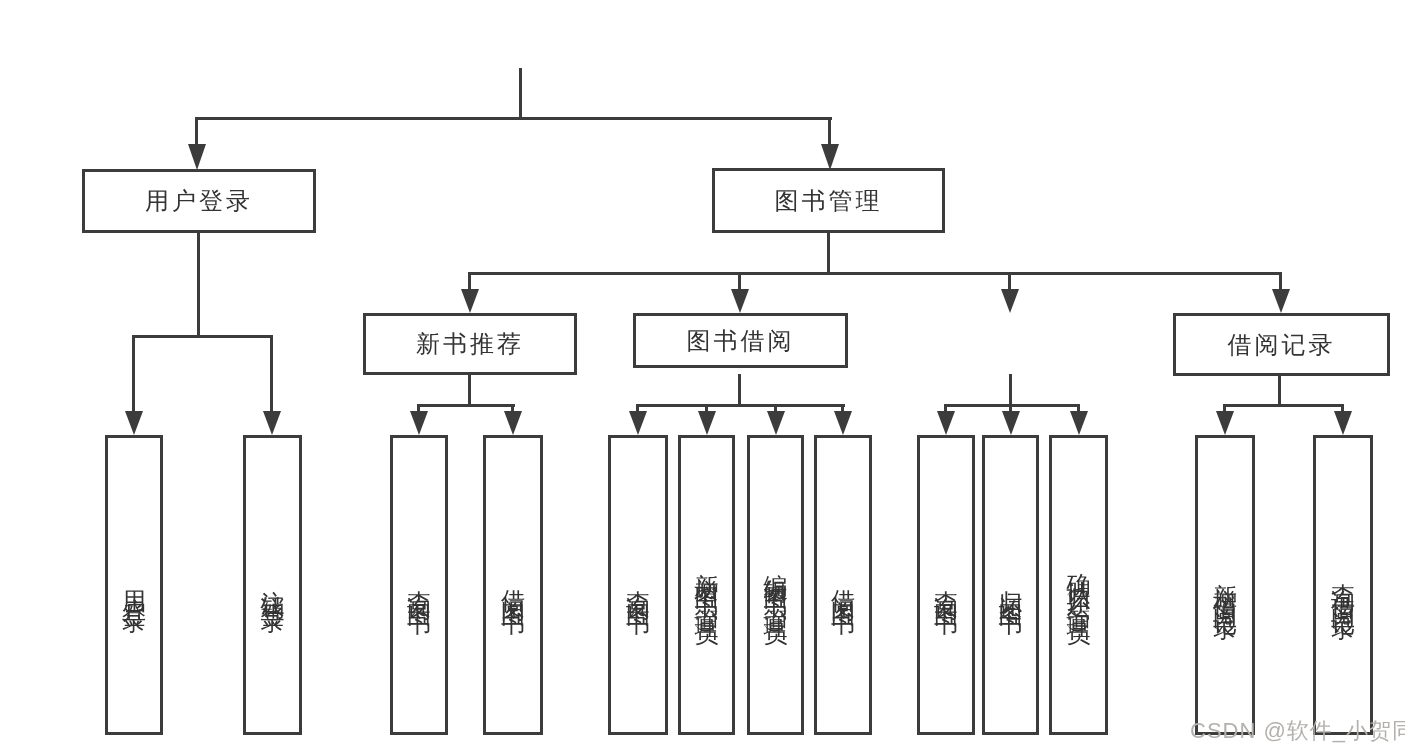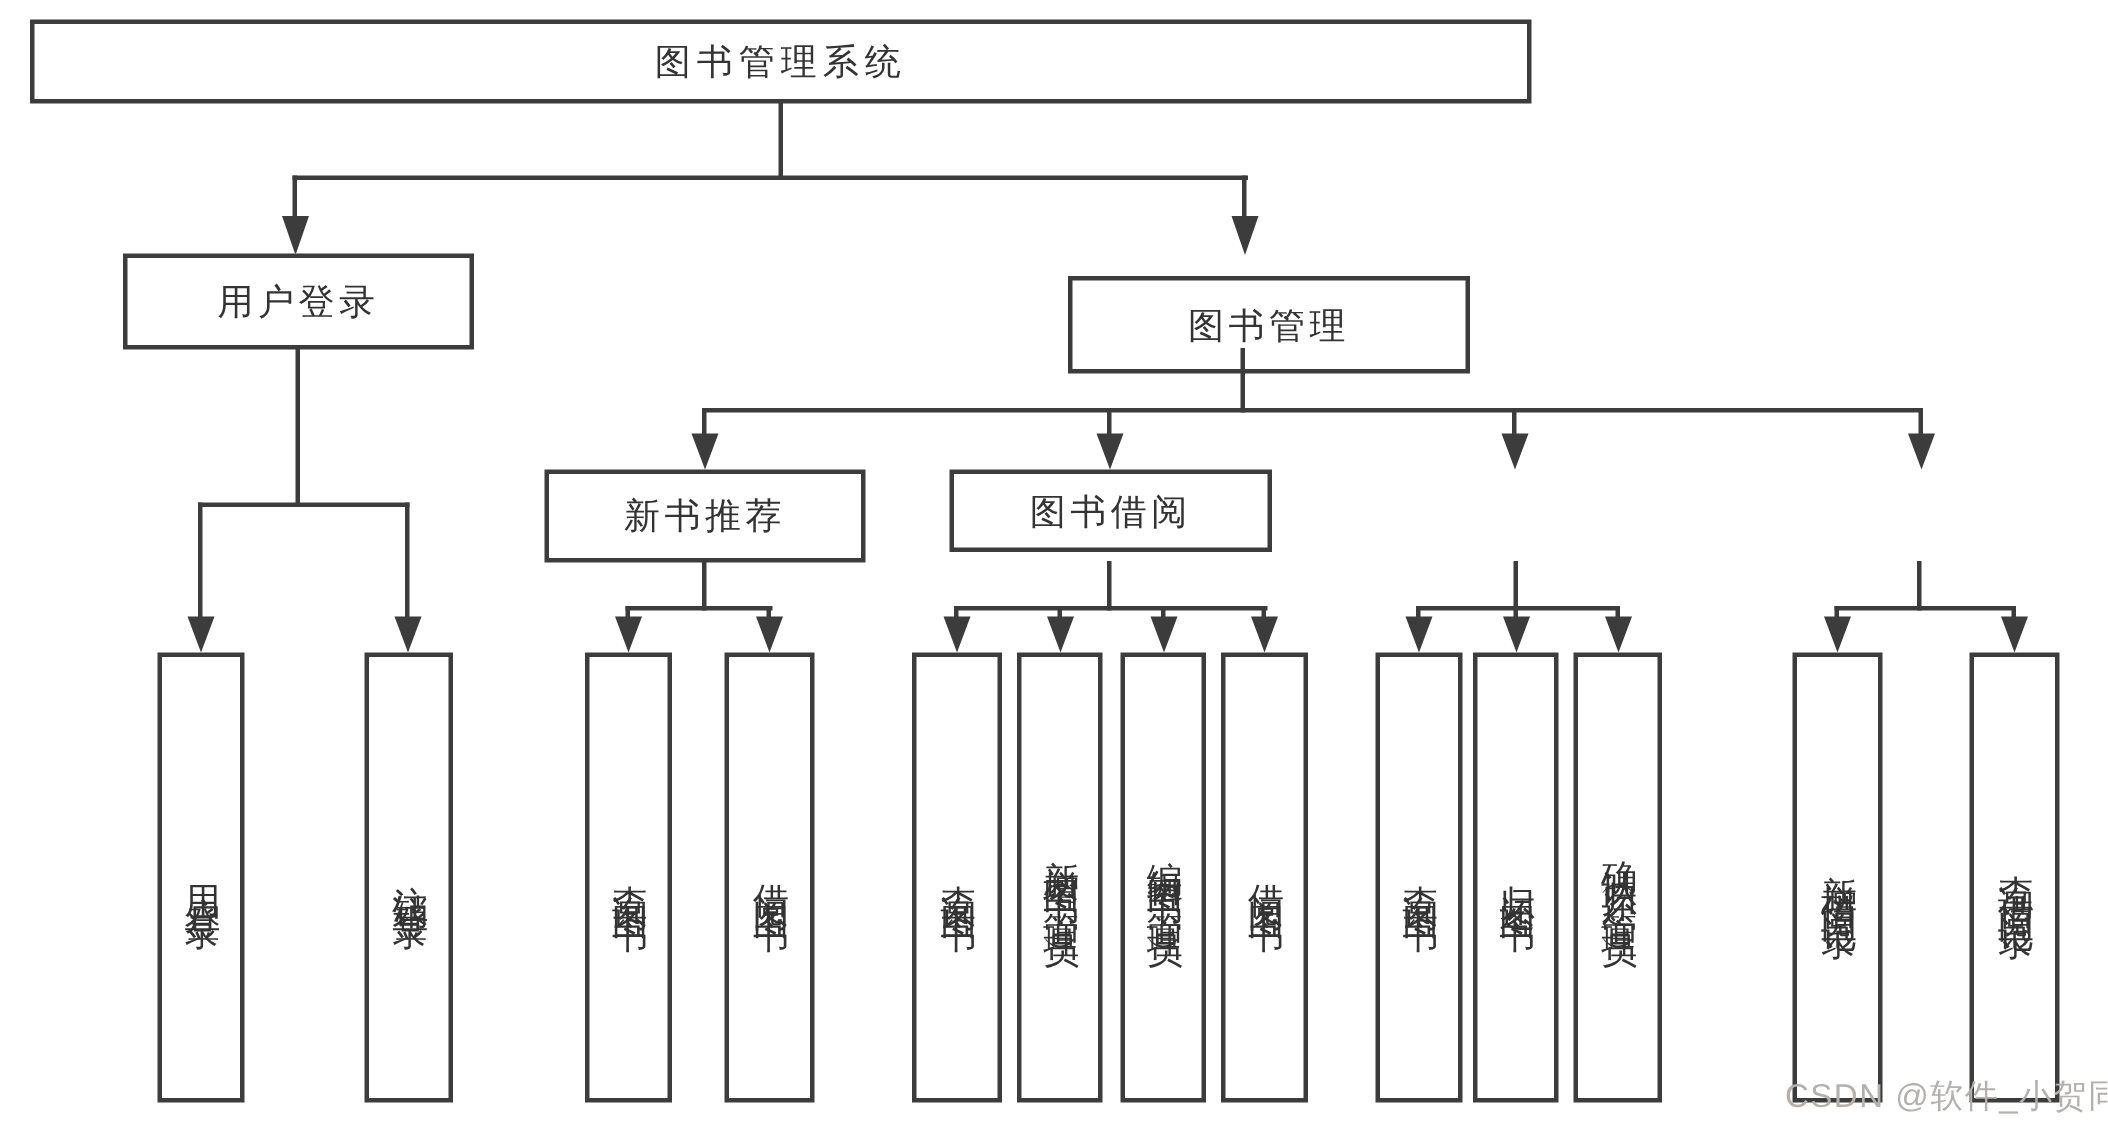--- a/index.html
+++ b/index.html
@@ -45,35 +45,32 @@
     color:#b3b0ad;
     letter-spacing:1px;
     white-space:nowrap;
   }
 </style>
 </head>
 <body>
 
 <div class="canvas">
 
-  <div class="box root" style="left:20px;top:13px;width:1001px;height:56px;">
-    <span class="h-label">图书管理系统</span>
-  </div>
 
   <div class="vline" style="left:519px;top:68px;width:3px;height:51px;"></div>
   <div class="hline" style="left:195px;top:117px;width:637px;height:3px;"></div>
   <div class="vline" style="left:195px;top:117px;width:3px;height:30px;"></div>
   <div class="arrow big" style="left:188px;top:144px;"></div>
   <div class="vline" style="left:828px;top:117px;width:3px;height:30px;"></div>
   <div class="arrow big" style="left:821px;top:144px;"></div>
 
   <div class="box" style="left:82px;top:169px;width:234px;height:64px;">
     <span class="h-label">用户登录</span>
   </div>
-  <div class="box" style="left:712px;top:168px;width:268px;height:65px;margin-top:16px;">
+  <div class="box" style="left:712px;top:168px;width:233px;height:65px;">
     <span class="h-label">图书管理</span>
   </div>
 
   <div class="vline" style="left:197px;top:232px;width:3px;height:105px;"></div>
   <div class="hline" style="left:132px;top:335px;width:141px;height:3px;"></div>
   <div class="vline" style="left:132px;top:335px;width:3px;height:78px;"></div>
   <div class="arrow" style="left:125px;top:411px;"></div>
   <div class="vline" style="left:270px;top:335px;width:3px;height:78px;"></div>
   <div class="arrow" style="left:263px;top:411px;"></div>
 
@@ -86,20 +83,23 @@
   <div class="vline" style="left:1008px;top:272px;width:3px;height:18px;"></div>
   <div class="arrow" style="left:1001px;top:289px;"></div>
   <div class="vline" style="left:1279px;top:272px;width:3px;height:18px;"></div>
   <div class="arrow" style="left:1272px;top:289px;"></div>
 
   <div class="box" style="left:363px;top:313px;width:214px;height:62px;">
     <span class="h-label">新书推荐</span>
   </div>
   <div class="box" style="left:633px;top:313px;width:215px;height:55px;">
     <span class="h-label">图书借阅</span>
+  </div>
+  <div class="box" style="left:1173px;top:313px;width:217px;height:63px;">
+    <span class="h-label">借阅记录</span>
   </div>
 
   <div class="vline" style="left:468px;top:374px;width:3px;height:33px;"></div>
   <div class="hline" style="left:417px;top:404px;width:98px;height:3px;"></div>
   <div class="vline" style="left:417px;top:404px;width:3px;height:9px;"></div>
   <div class="arrow" style="left:410px;top:411px;"></div>
   <div class="vline" style="left:511px;top:404px;width:3px;height:9px;"></div>
   <div class="arrow" style="left:504px;top:411px;"></div>
 
   <div class="vline" style="left:738px;top:374px;width:3px;height:33px;"></div>

